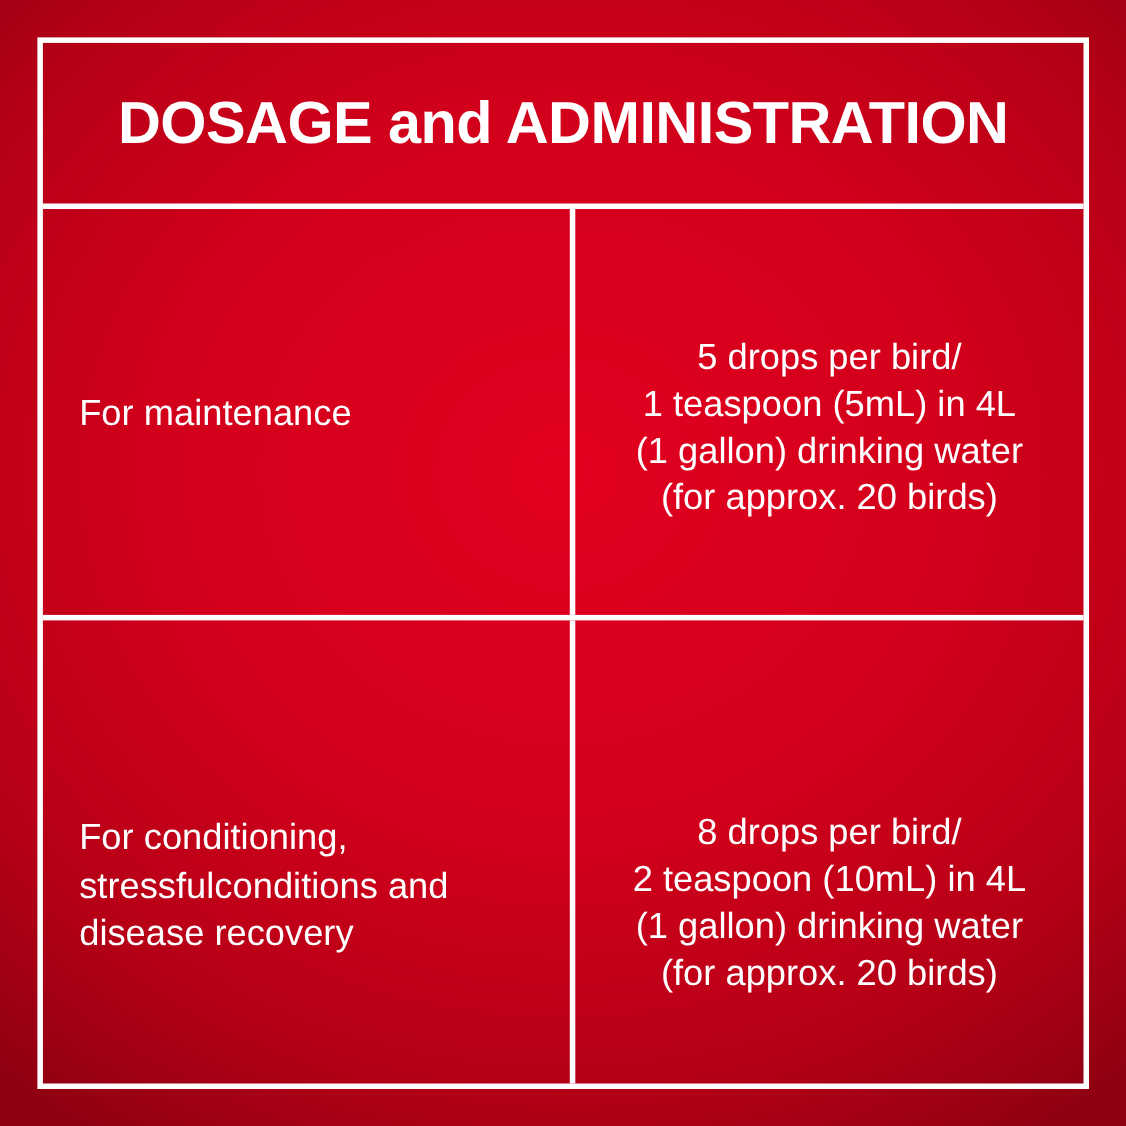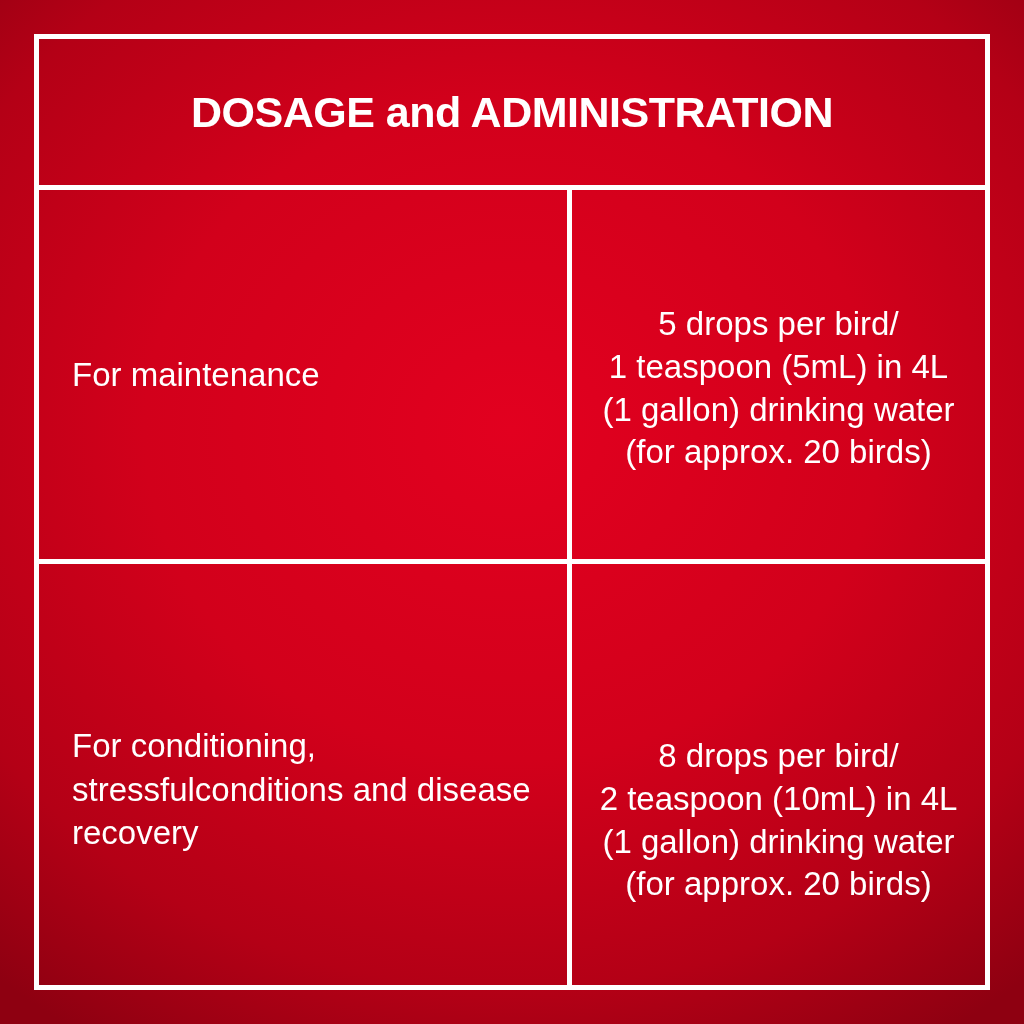--- a/index.html
+++ b/index.html
@@ -35,21 +35,21 @@
   .title-row {
     height: 151px;
     box-sizing: border-box;
     border-bottom: 5px solid #ffffff;
     display: flex;
     align-items: center;
     justify-content: center;
   }
   .title {
     color: #ffffff;
-    font-size: 43px;
+    font-size: 54px;
     font-weight: bold;
     letter-spacing: -0.5px;
     white-space: nowrap;
     font-family: "Liberation Sans", sans-serif;
   }
   .body-rows {
     flex: 1;
     display: flex;
     flex-direction: column;
   }
@@ -64,21 +64,21 @@
   .row-2 {
     flex: 1;
   }
   .cell {
     box-sizing: border-box;
     display: flex;
     align-items: center;
     color: #ffffff;
   }
   .cell-left {
-    width: 533px;
+    width: 484px;
     border-right: 5px solid #ffffff;
     padding: 0 0 0 33px;
     justify-content: flex-start;
   }
   .cell-right {
     flex: 1;
     justify-content: center;
     text-align: center;
     padding: 0 14px;
   }
@@ -97,21 +97,21 @@
   .row-2 .cell-right .dose-text {
     position: relative;
     top: 24px;
   }
   .row-1 .cell-right .dose-text {
     position: relative;
     top: -8px;
   }
   .row-2 .cell-left .label-text {
     position: relative;
-    top: 15px;
+    top: 30px;
   }
 </style>
 </head>
 <body>
 
 <div class="poster">
   <div class="table">
 
     <div class="title-row">
       <div class="title">DOSAGE and ADMINISTRATION</div>

